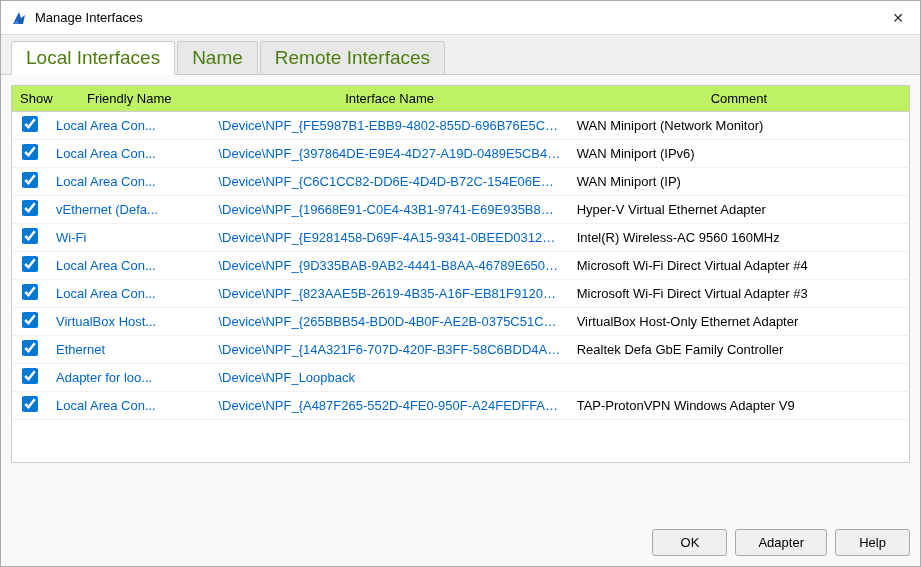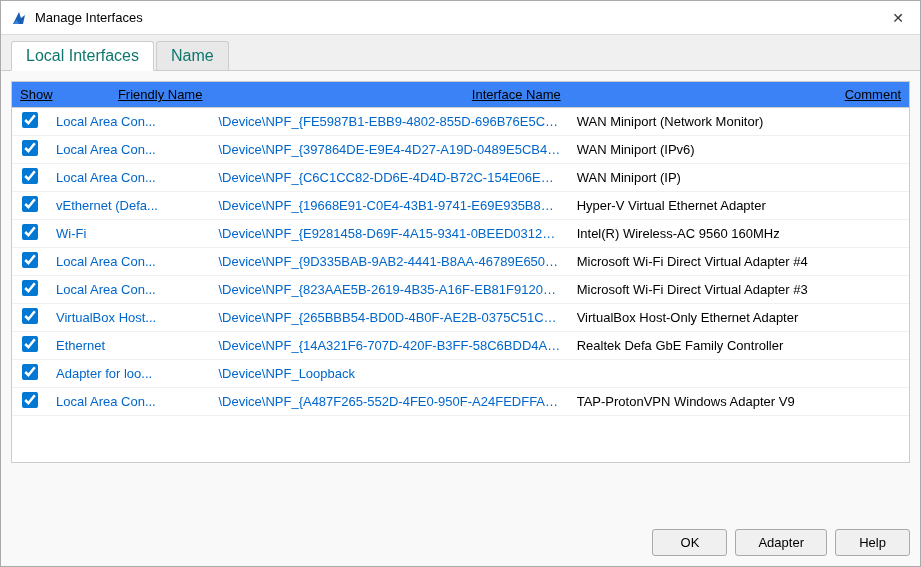--- a/index.html
+++ b/index.html
@@ -58,22 +58,22 @@
       display: flex;
       padding: 6px 10px 0;
       gap: 2px;
     }
     .tab {
       padding: 5px 14px;
       border: 1px solid #ccc;
       border-bottom: none;
       background: #e8e8e8;
       cursor: pointer;
-      font-size: 16px;
-      color: #0f766e;
+      font-size: 19px;
+      color: #4d7c0f;
       border-radius: 3px 3px 0 0;
     }
     .tab.active {
       background: #fff;
       border-bottom: 1px solid #fff;
       margin-bottom: -1px;
       font-weight: 400;
       z-index: 1;
     }
     .content {
@@ -87,25 +87,24 @@
       flex: 1;
       border: 1px solid #ccc;
       overflow-y: auto;
       background: #fff;
     }
     table {
       width: 100%;
       border-collapse: collapse;
     }
     thead tr {
-      background: #3b82f6;
-      text-decoration: underline;
+      background: #bef264;
     }
     thead th {
-      text-align: right;
+      text-align: center;
       padding: 5px 8px;
       border-bottom: 1px solid #ccc;
       font-weight: 400;
       color: #000;
       white-space: nowrap;
     }
     tbody tr {
       border-bottom: 1px solid #f0f0f0;
     }
     tbody td {
@@ -165,20 +164,21 @@
         <polygon points="2,14 6,10 8,14" fill="#3584e4"></polygon>
       </svg>
       <span class="title-text">Manage Interfaces</span>
     </div>
     <button class="close-btn">✕</button>
   </div>
 
   <div class="tabs-bar">
     <div class="tab active">Local Interfaces</div>
     <div class="tab">Name</div>
+    <div class="tab">Remote Interfaces</div>
   </div>
 
   <div class="content">
     <div class="table-container">
       <table>
         <thead>
           <tr>
             <th class="checkbox-cell">Show</th>
             <th>Friendly Name</th>
             <th>Interface Name</th>

